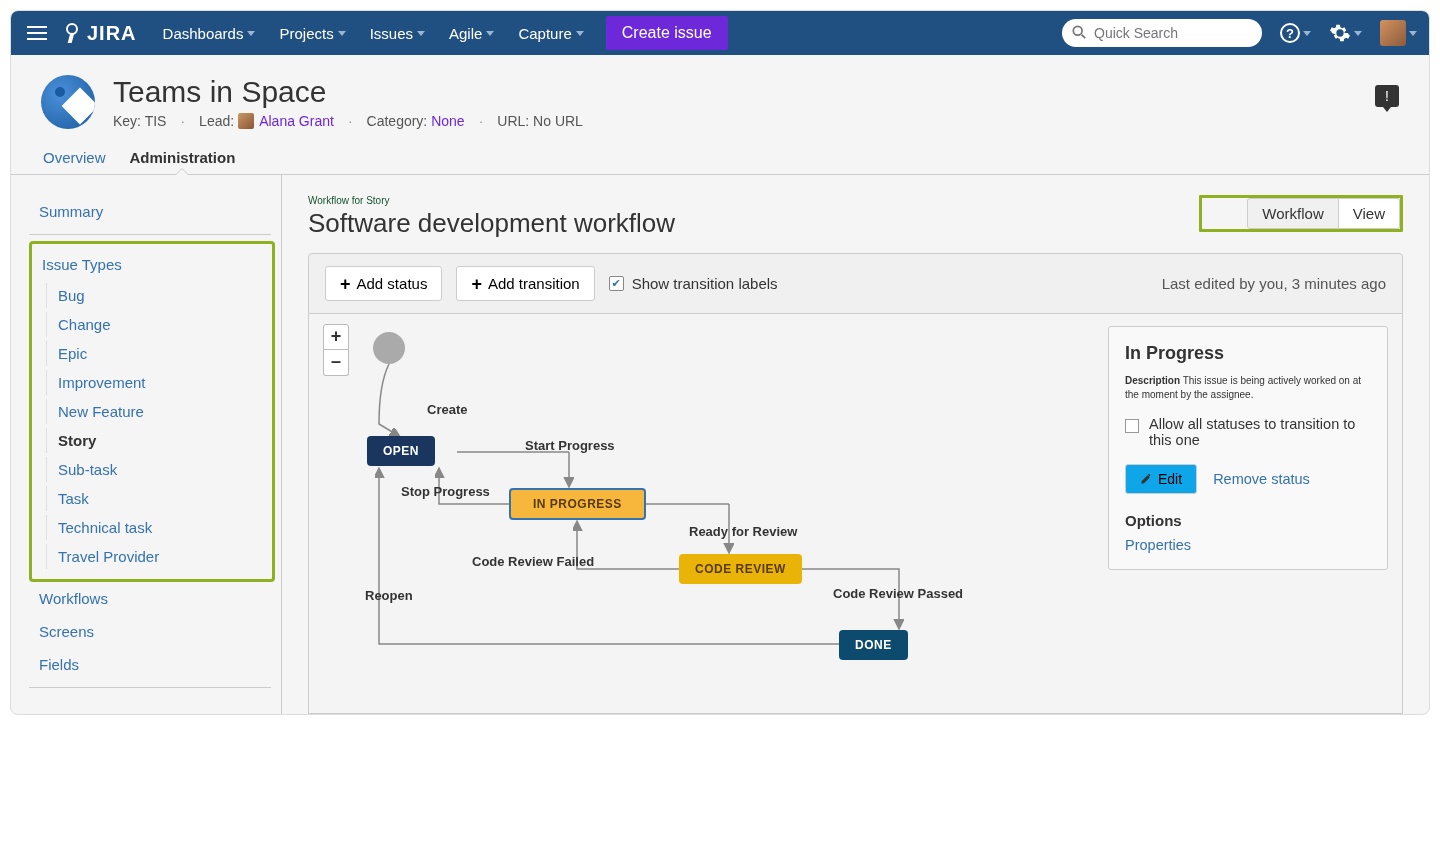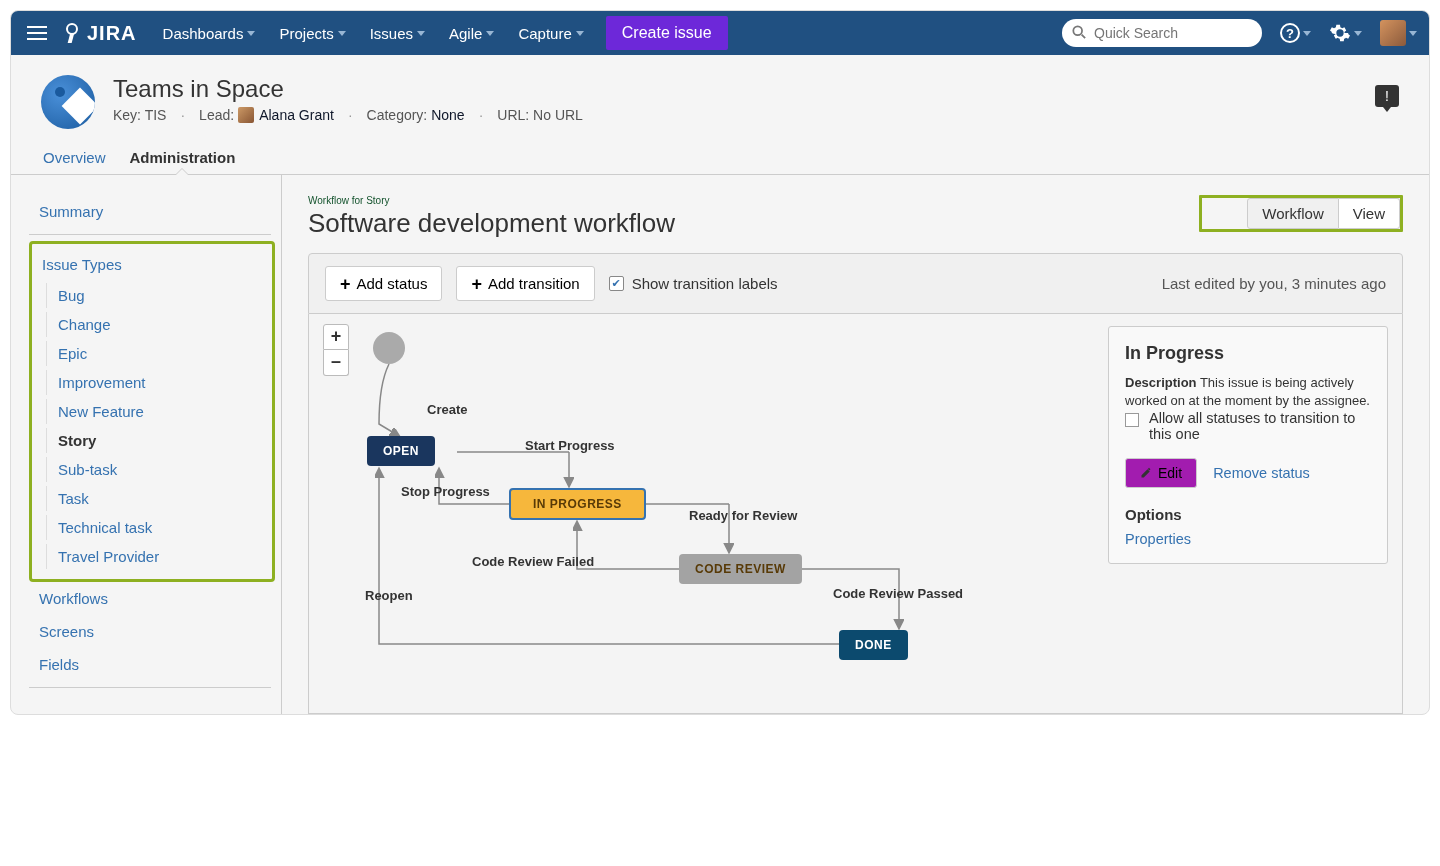--- a/index.html
+++ b/index.html
@@ -26,24 +26,24 @@
 .top-icon .caret-down { border-top-color: #98b6d4; }
 .help-circle { width: 20px; height: 20px; border: 2px solid #fff; border-radius: 50%; display: flex; align-items: center; justify-content: center; font-size: 13px; font-weight: bold; }
 .gear-svg { width: 22px; height: 22px; }
 .avatar { width: 26px; height: 26px; border-radius: 3px; background: linear-gradient(135deg,#d4935e,#8b5a3c); }
 
 
 .proj-header { padding: 20px 30px 12px; display: flex; align-items: flex-start; gap: 18px; position: relative; }
 .proj-icon { width: 54px; height: 54px; border-radius: 50%; background: radial-gradient(circle at 35% 35%, #4a90d9, #1a5a9e); position: relative; overflow: hidden; }
 .proj-icon::after { content:""; position:absolute; width:26px; height:26px; background:#fff; transform: rotate(45deg); top:18px; left:26px; }
 .proj-icon::before { content:""; position:absolute; width:10px; height:10px; background:#1a5a9e; border-radius:50%; top:12px; left:14px; z-index:2;}
-.proj-title { font-size: 24px; font-weight: 400; margin-bottom: 4px; }
+.proj-title { font-size: 30px; font-weight: 400; margin-bottom: 4px; }
 .proj-meta { font-size: 14px; color: #555; display: flex; gap: 14px; flex-wrap: wrap; }
 .proj-meta .sep { color: #999; }
-.proj-meta a { color: #0f172a; text-decoration: none; }
+.proj-meta a { color: #6d28d9; text-decoration: none; }
 .lead-avatar { width: 16px; height: 16px; border-radius: 2px; background: linear-gradient(135deg,#c96,#853); display: inline-block; vertical-align: -3px; margin-right: 2px;}
 .feedback-badge { position: absolute; right: 30px; top: 30px; width: 24px; height: 22px; background: #333; border-radius: 3px; display: flex; align-items: center; justify-content: center; color: #fff; }
 .feedback-badge::after { content:""; position:absolute; bottom:-5px; left:8px; border-left:4px solid transparent; border-right:4px solid transparent; border-top:5px solid #333;}
 
 
 .proj-tabs { padding: 0 30px; border-bottom: 1px solid #ccc; display: flex; gap: 20px; }
 .proj-tab { padding: 8px 2px; font-size: 15px; color: #3572b0; cursor: pointer; position: relative; }
 .proj-tab.active { color: #333; font-weight: bold; }
 .proj-tab.active::after { content:""; position:absolute; bottom:-1px; left:50%; transform:translateX(-50%); width:0; height:0; border-left:7px solid transparent; border-right:7px solid transparent; border-bottom:7px solid #ccc;}
 .proj-tab.active::before { content:""; position:absolute; bottom:-2px; left:50%; transform:translateX(-50%); width:0; height:0; border-left:7px solid transparent; border-right:7px solid transparent; border-bottom:7px solid #f5f5f5; z-index:2;}
@@ -82,36 +82,36 @@
 .zoom-ctrl { position: absolute; left: 14px; top: 10px; display: flex; flex-direction: column; }
 .zoom-btn { width: 26px; height: 26px; border: 1px solid #bbb; background: #fff; font-size: 18px; font-weight: bold; line-height: 22px; text-align: center; cursor: pointer; }
 .zoom-btn:first-child { border-radius: 3px 3px 0 0; }
 .zoom-btn:last-child { border-radius: 0 0 3px 3px; border-top: none; }
 
 .diagram { position: absolute; inset: 0; }
 .start-node { position: absolute; width: 32px; height: 32px; border-radius: 50%; background: #aaa; left: 64px; top: 18px; }
 .status-node { position: absolute; border-radius: 4px; font-size: 12px; font-weight: bold; text-align: center; padding: 8px 16px; letter-spacing: 0.5px; }
 .node-open { background: #1a365e; color: #fff; left: 58px; top: 122px; }
 .node-progress { background: #f6b73c; color: #583a07; left: 200px; top: 174px; border: 2px solid #3572b0; padding: 7px 22px; }
-.node-review { background: #a3a3a3; color: #583a07; left: 370px; top: 240px; }
+.node-review { background: #eab308; color: #583a07; left: 370px; top: 240px; }
 .node-done { background: #0c4a6e; color: #fff; left: 530px; top: 316px; }
 .trans-label { position: absolute; font-size: 13px; font-weight: bold; color: #333; }
 
 svg.connectors { position: absolute; inset: 0; width: 100%; height: 100%; }
 svg.connectors path, svg.connectors line { stroke: #888; stroke-width: 1.5; fill: none; }
 svg.connectors .arrow { fill: #888; }
 
 .details-panel { position: absolute; right: 14px; top: 12px; width: 280px; background: #f9f9f9; border: 1px solid #ccc; border-radius: 3px; padding: 16px; }
 .details-panel h3 { font-size: 18px; font-weight: bold; margin-bottom: 10px; }
-.details-panel .desc { font-size: 13px; line-height: 1.4; }
+.details-panel .desc { font-size: 10px; line-height: 1.4; margin-bottom: 14px; }
 .details-panel .desc strong { font-weight: bold; }
 .allow-row { display: flex; gap: 10px; font-size: 14.5px; margin-bottom: 16px; }
 .allow-check { width: 14px; height: 14px; border: 1px solid #999; background: #fff; margin-top: 3px; flex-shrink: 0; }
 .edit-row { display: flex; align-items: center; gap: 16px; margin-bottom: 18px; }
-.edit-btn { background: #a21caf; border: 1px solid #ccc; border-radius: 3px; padding: 6px 14px; font-size: 14px; cursor: pointer; display: inline-flex; align-items: center; gap: 6px; }
+.edit-btn { background: #0ea5e9; border: 1px solid #ccc; border-radius: 3px; padding: 6px 14px; font-size: 14px; cursor: pointer; display: inline-flex; align-items: center; gap: 6px; }
 .pencil { display:inline-block; width:12px; height:12px; }
 .link { color: #3572b0; cursor: pointer; font-size: 14.5px; }
 .opt-head { font-weight: bold; font-size: 15px; margin-bottom: 8px; }
 </style>
 </head>
 <body>
 
 <div class="frame">
   <div class="topnav">
     <div class="hamburger">
@@ -262,21 +262,21 @@
             <path d="M 370 255 L 268 255 L 268 208" marker-end="url(#ah)"></path>
             <path d="M 490 255 L 590 255 L 590 314" marker-end="url(#ah)"></path>
             <path d="M 530 330 L 70 330 L 70 155" marker-end="url(#ah)"></path>
           </svg>
           <div class="start-node"></div>
           <div class="trans-label" style="left:118px; top:88px;">Create</div>
           <div class="status-node node-open">OPEN</div>
           <div class="trans-label" style="left:216px; top:124px;">Start Progress</div>
           <div class="trans-label" style="left:92px; top:170px;">Stop Progress</div>
           <div class="status-node node-progress">IN PROGRESS</div>
-          <div class="trans-label" style="left:380px; top:194px;">Ready for Review</div>
+          <div class="trans-label" style="left:380px; top:210px;">Ready for Review</div>
           <div class="trans-label" style="left:163px; top:240px;">Code Review Failed</div>
           <div class="status-node node-review">CODE REVIEW</div>
           <div class="trans-label" style="left:524px; top:272px;">Code Review Passed</div>
           <div class="status-node node-done">DONE</div>
           <div class="trans-label" style="left:56px; top:274px;">Reopen</div>
         </div>
 
         <div class="details-panel">
           <h3>In Progress</h3>
           <p class="desc"><strong>Description</strong> <span>This issue is being actively worked on at the moment by the assignee.</span></p>

